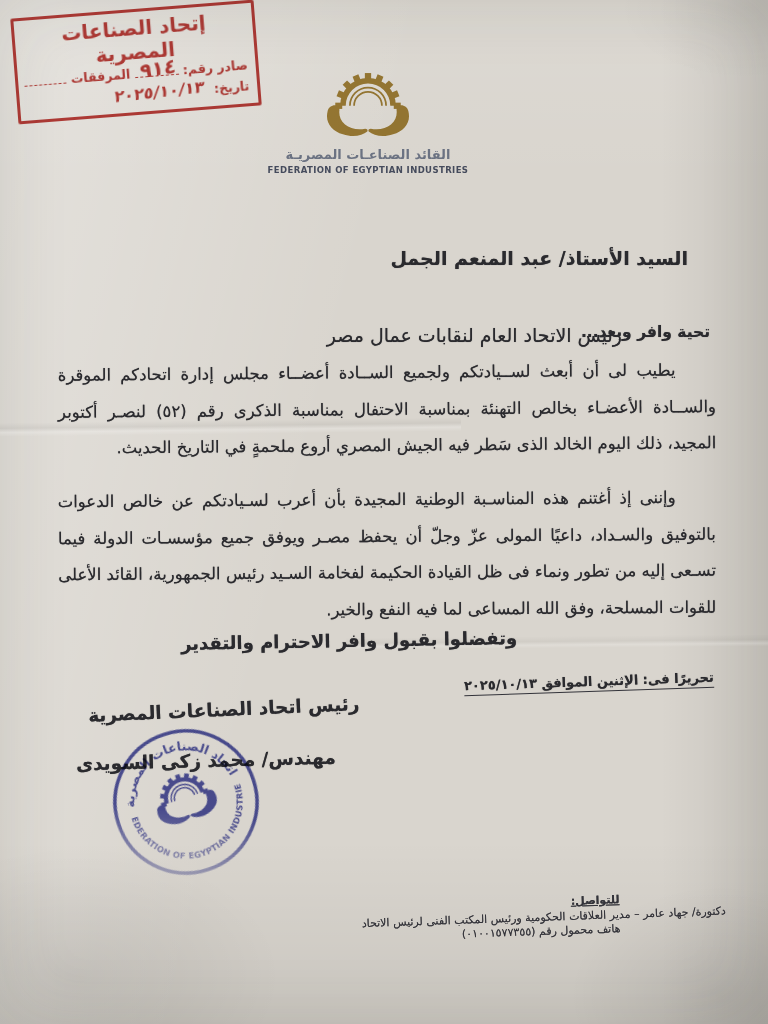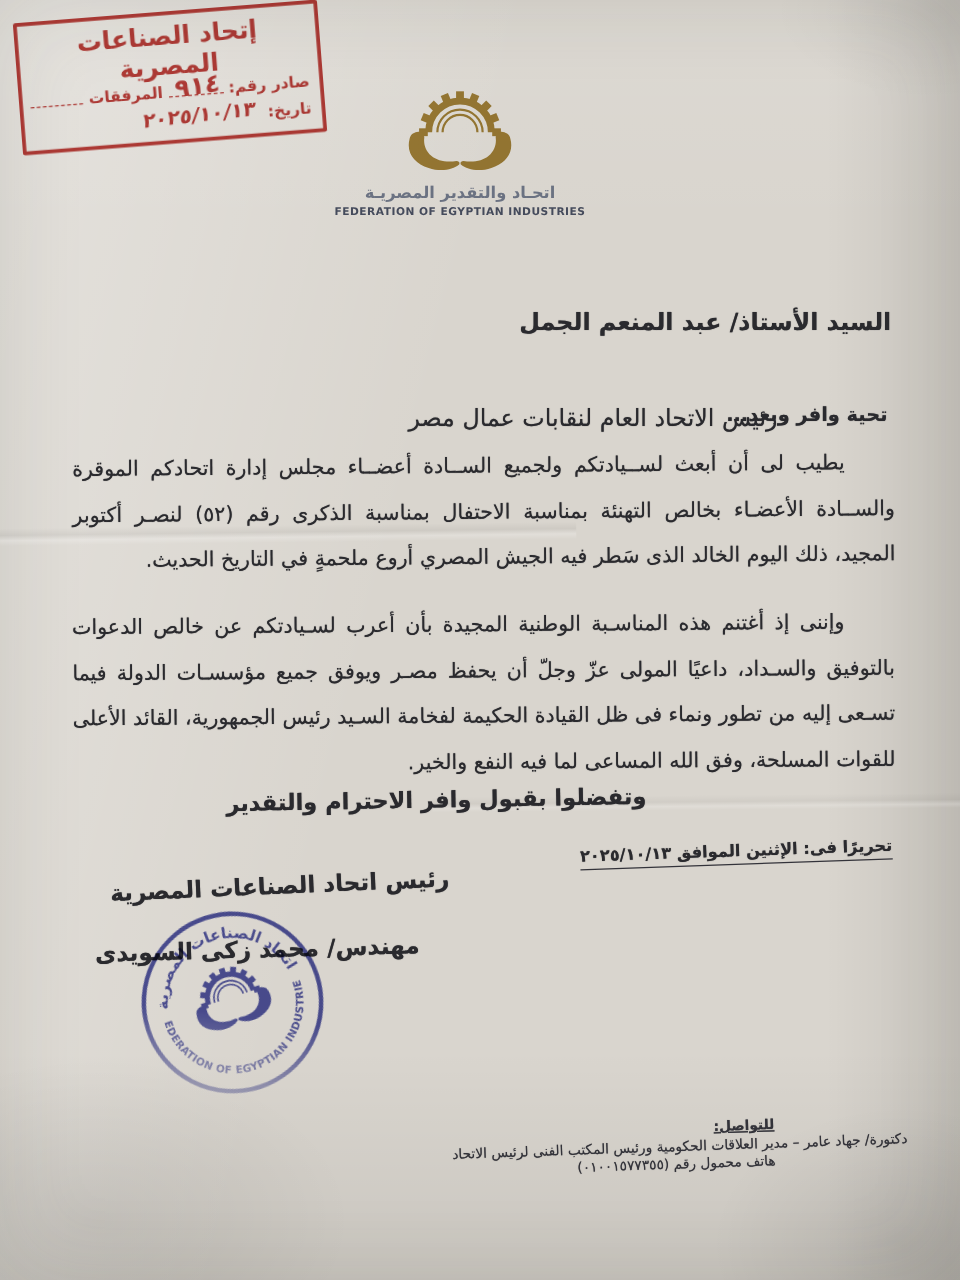--- a/index.html
+++ b/index.html
@@ -47,21 +47,21 @@
     transform:skewX(-10deg) rotate(-2deg);margin-right:6px;}
 
   
   .letterhead{position:absolute;left:261px;top:64px;width:214px;text-align:center;}
   .lh-emblem{color:#ab8a3c;mix-blend-mode:multiply;filter:blur(.2px);}
   .lh-ar{font-size:13px;font-weight:bold;color:#6b7282;margin-top:1px;letter-spacing:.5px;direction:rtl;}
   .lh-en{font-size:8.5px;font-weight:bold;color:#454b5c;letter-spacing:.4px;margin-top:3px;}
 
   
   .arabic{direction:rtl;color:#2a2a2e;text-shadow:0 0 .7px rgba(45,45,50,.75);}
-  .recipient-name{position:absolute;top:247px;right:55px;font-size:19px;font-weight:bold;}
+  .recipient-name{position:absolute;top:247px;right:80px;font-size:19px;font-weight:bold;}
   .recipient-title{position:absolute;top:283px;right:146px;font-size:19px;font-weight:normal;margin-top:41px;}
   .greeting{position:absolute;top:323px;right:58px;font-size:15.5px;font-weight:bold;}
   .para{position:absolute;left:58px;right:52px;font-size:16.5px;line-height:36.5px;
     text-align:justify;font-weight:500;}
   .para-1{top:355px;text-indent:40px;transform:rotate(-.5deg);}
   .para-2{top:482px;text-indent:40px;transform:rotate(-.4deg);}
   .closing{position:absolute;left:181px;top:630px;font-size:18px;font-weight:bold;transform:rotate(-1deg);}
   .issued{position:absolute;right:54px;top:674px;font-size:13px;font-weight:bold;
     padding-bottom:2px;border-bottom:1.6px solid #33333a;transform:rotate(-2deg);}
   .sig-title{position:absolute;left:88px;top:699px;font-size:18.5px;font-weight:bold;transform:rotate(-2.5deg);}
@@ -130,21 +130,21 @@
     <div class="rs-row">
       <span>تاريخ:</span>
       <span class="rs-hand-date">٢٠٢٥/١٠/١٣</span>
     </div>
   </div>
 
   <div class="letterhead">
     <svg class="lh-emblem" width="98" height="78" viewBox="0 0 140 112">
       <use href="#fei-emblem" width="140" height="112"></use>
     </svg>
-    <div class="lh-ar">اتحـاد والتقدير المصريـة</div>
+    <div class="lh-ar">القائد الصناعـات المصريـة</div>
     <div class="lh-en">FEDERATION OF EGYPTIAN INDUSTRIES</div>
   </div>
 
   <div class="arabic recipient-name">السيد الأستاذ/ عبد المنعم الجمل</div>
   <div class="arabic recipient-title">رئيس الاتحاد العام لنقابات عمال مصر</div>
   <div class="arabic greeting">تحية وافر وبعد...</div>
 
   <div class="arabic para para-1">يطيب لى أن أبعث لســيادتكم ولجميع الســادة أعضــاء مجلس إدارة اتحادكم الموقرة والســادة الأعضـاء بخالص التهنئة بمناسبة الاحتفال بمناسبة الذكرى رقم (٥٢) لنصـر أكتوبر المجيد، ذلك اليوم الخالد الذى سَطر فيه الجيش المصري أروع ملحمةٍ في التاريخ الحديث.</div>
   <div class="arabic para para-2">وإننى إذ أغتنم هذه المناسـبة الوطنية المجيدة بأن أعرب لسـيادتكم عن خالص الدعوات بالتوفيق والسـداد، داعيًا المولى عزّ وجلّ أن يحفظ مصـر ويوفق جميع مؤسسـات الدولة فيما تسـعى إليه من تطور ونماء فى ظل القيادة الحكيمة لفخامة السـيد رئيس الجمهورية، القائد الأعلى للقوات المسلحة، وفق الله المساعى لما فيه النفع والخير.</div>
 

